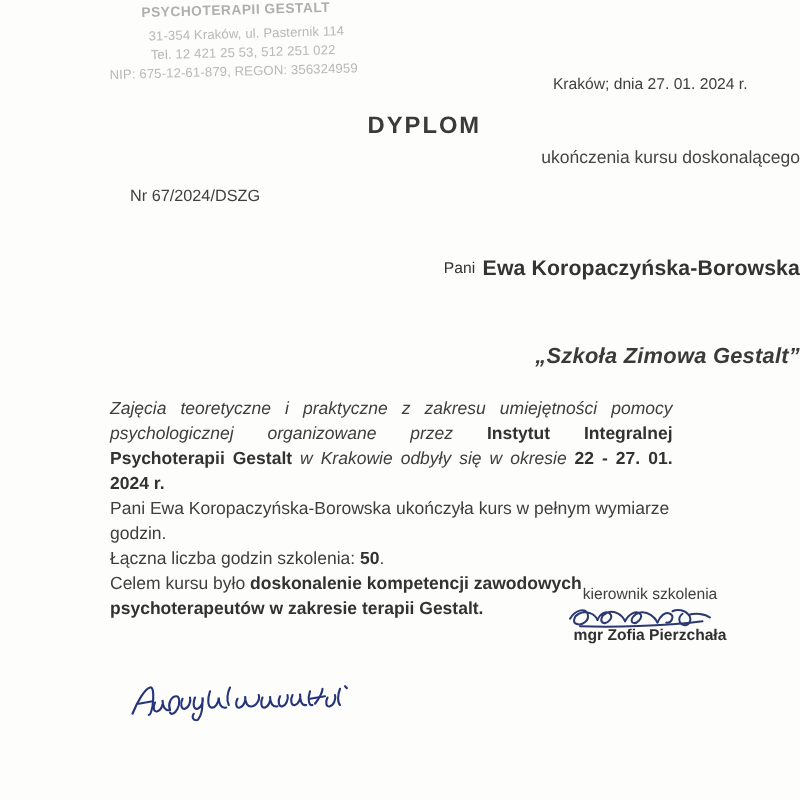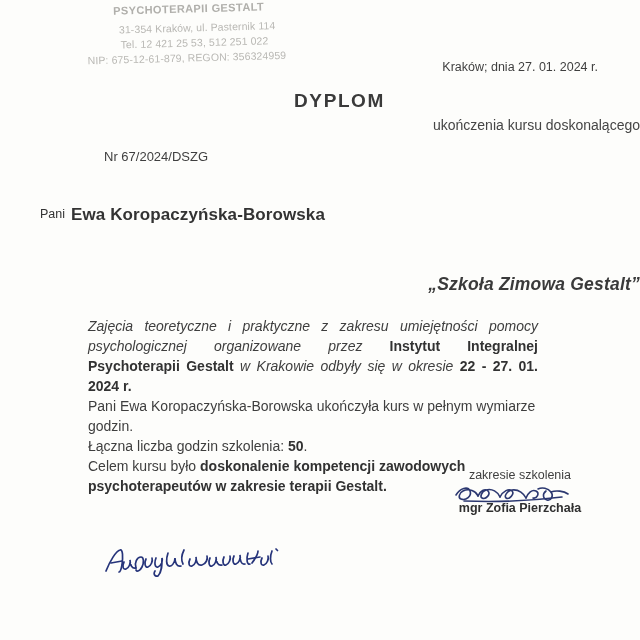--- a/index.html
+++ b/index.html
@@ -85,23 +85,22 @@
     top: 149px;
     font-size: 13px;
     color: #3f3f3f;
   }
 
   
   .recipient {
     position: absolute;
     left: 0; right: 0;
     top: 205px;
-    text-align: left;
+    text-align: right;
     color: #333;
-    margin-left: 40px;
   }
   .recipient .pani {
     font-size: 12.5px;
     vertical-align: 2px;
     margin-right: 6px;
   }
   .recipient .name {
     font-size: 17px;
     font-weight: bold;
     letter-spacing: .1px;
@@ -205,21 +204,21 @@
 
   <div class="body-block">
     <div class="p-just"><span>Zajęcia teoretyczne i praktyczne z zakresu umiejętności pomocy psychologicznej organizowane przez </span><b>Instytut Integralnej Psychoterapii Gestalt</b><span> w Krakowie odbyły się w okresie  </span><b>22 - 27. 01. 2024 r.</b></div>
     <span class="ln">Pani Ewa Koropaczyńska-Borowska ukończyła kurs w pełnym wymiarze godzin.</span>
     <span class="ln"><span>Łączna liczba godzin szkolenia: </span><b>50</b><span>.</span></span>
     <span class="ln"><span>Celem kursu było </span><b>doskonalenie kompetencji zawodowych psychoterapeutów w zakresie terapii Gestalt.</b></span>
   </div>
 
 
   <div class="sig-block sig-right">
-    <div class="sig-role">zakresie szkolenia</div>
+    <div class="sig-role">kierownik szkolenia</div>
     <div class="sig-svg-wrap">
       <svg width="200" height="26" viewBox="0 0 200 26" fill="none" xmlns="http://www.w3.org/2000/svg" aria-hidden="true">
         <g stroke="#2c3870" stroke-width="1.6" stroke-linecap="round" fill="none">
           <path d="M36 13 C 40 6, 48 4, 50 9 C 52 14, 46 19, 41 17 C 38 16, 39 11, 43 9 C 49 6, 56 9, 58 14"></path>
           <path d="M58 14 C 60 9, 65 6, 68 9 C 71 12, 66 18, 62 16 C 60 15, 61 10, 66 8 C 72 6, 78 10, 80 15"></path>
           <path d="M80 15 C 83 9, 89 6, 92 9 C 95 12, 89 18, 86 16 C 84 14, 87 9, 92 8 C 99 7, 104 12, 106 16"></path>
           <path d="M106 16 C 108 11, 112 7, 116 9 C 120 11, 117 17, 113 16"></path>
           <path d="M118 7 C 122 5, 128 6, 131 10 C 134 14, 131 19, 127 18 C 123 17, 122 12, 126 9"></path>
           <path d="M131 10 C 136 8, 144 9, 148 12"></path>
           <path d="M44 19 C 70 20, 110 19, 142 15"></path>

